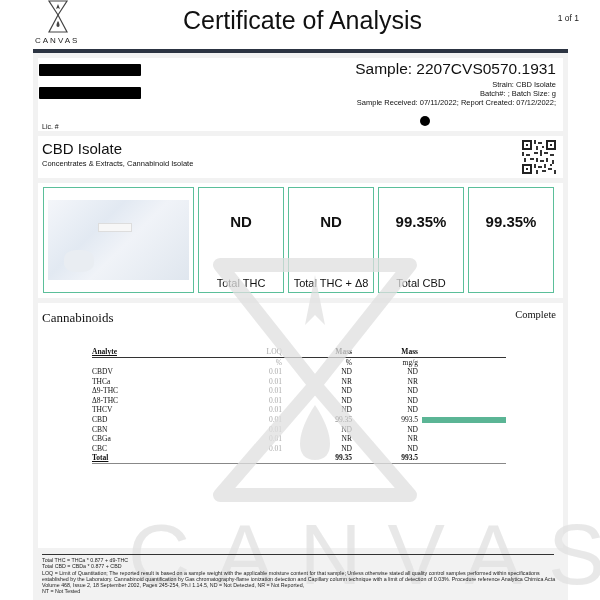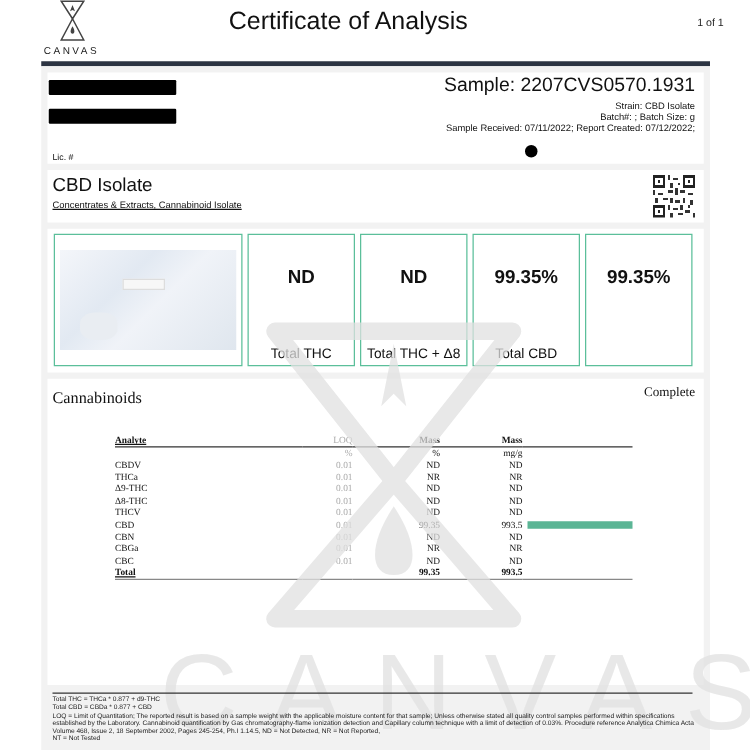--- a/index.html
+++ b/index.html
@@ -3,37 +3,37 @@
   <meta charset="utf-8">
   <style>
     * { box-sizing: border-box; margin: 0; padding: 0; }
     html, body { width: 600px; height: 600px; background: #ffffff; overflow: hidden; }
     body { position: relative; font-family: "Liberation Sans", "DejaVu Sans", sans-serif; color: #111; }
 
     .header { position: absolute; left: 33px; top: 0; width: 568px; height: 53px; }
     .logo { position: absolute; left: 0; top: 0; width: 50px; height: 50px; }
     .logo svg { position: absolute; left: 12px; top: 0; }
     .logo-text { position: absolute; left: 2px; top: 36px; font-size: 8px; letter-spacing: 2px; color: #222; }
-    .title { position: absolute; left: 150px; top: 6px; font-size: 20px; color: #111; }
+    .title { position: absolute; left: 150px; top: 6px; font-size: 25px; color: #111; }
     .powered { position: absolute; right: 22px; top: 12px; font-size: 8.5px; text-align: right; line-height: 12px; color: #222; }
     .header-bar { position: absolute; left: 33px; top: 49px; width: 535px; height: 4px; background: #2c3442; }
 
     .panel-bg { position: absolute; left: 33px; top: 53px; width: 535px; height: 547px; background: #f2f2f2; }
     .section { position: absolute; background: #fff; }
 
     .sec-client { left: 38px; top: 58px; width: 525px; height: 73px; }
     .redact { position: absolute; background: #000; height: 12px; width: 102px; border-radius: 1px; }
     .lic { position: absolute; left: 4px; top: 65px; font-size: 7px; }
     .sample-id { position: absolute; right: 7px; top: 2px; font-size: 15.5px; }
     .meta { position: absolute; right: 7px; font-size: 7.5px; text-align: right; }
     .dot { position: absolute; left: 382px; top: 58px; width: 10px; height: 10px; border-radius: 50%; background: #000; }
 
     .sec-product { left: 38px; top: 136px; width: 525px; height: 42px; }
     .prod-name { position: absolute; left: 4px; top: 4px; font-size: 15px; }
-    .prod-cat { position: absolute; left: 4px; top: 23px; font-size: 7.5px; text-decoration: underline; }
+    .prod-cat { position: absolute; left: 4px; top: 23px; font-size: 7.5px; }
     .qr { position: absolute; right: 7px; top: 4px; width: 34px; height: 34px; }
 
     .sec-summary { left: 38px; top: 183px; width: 525px; height: 115px; }
     .card { position: absolute; top: 4px; height: 106px; border: 1.5px solid #5bbf9a; background: transparent; }
     .card .value { position: absolute; left: 0; right: 0; top: 25px; text-align: center; font-size: 15px; font-weight: bold; }
     .card .label { position: absolute; left: 0; right: 0; bottom: 3px; text-align: center; font-size: 11px; line-height: 12px; }
     .photo { position: absolute; left: 4px; top: 12px; width: 141px; height: 80px;
       background: linear-gradient(135deg, #f4f6fa 0%, #e2e9f2 35%, #f0f3f8 55%, #dfe6ee 100%); }
     .photo .label-sticker { position: absolute; left: 50px; top: 23px; width: 34px; height: 9px; background: #f7f7f7; border: 1px solid #ddd; }
     .photo .powder { position: absolute; left: 16px; top: 50px; width: 30px; height: 22px; border-radius: 40%; background: #e9edf2; }

